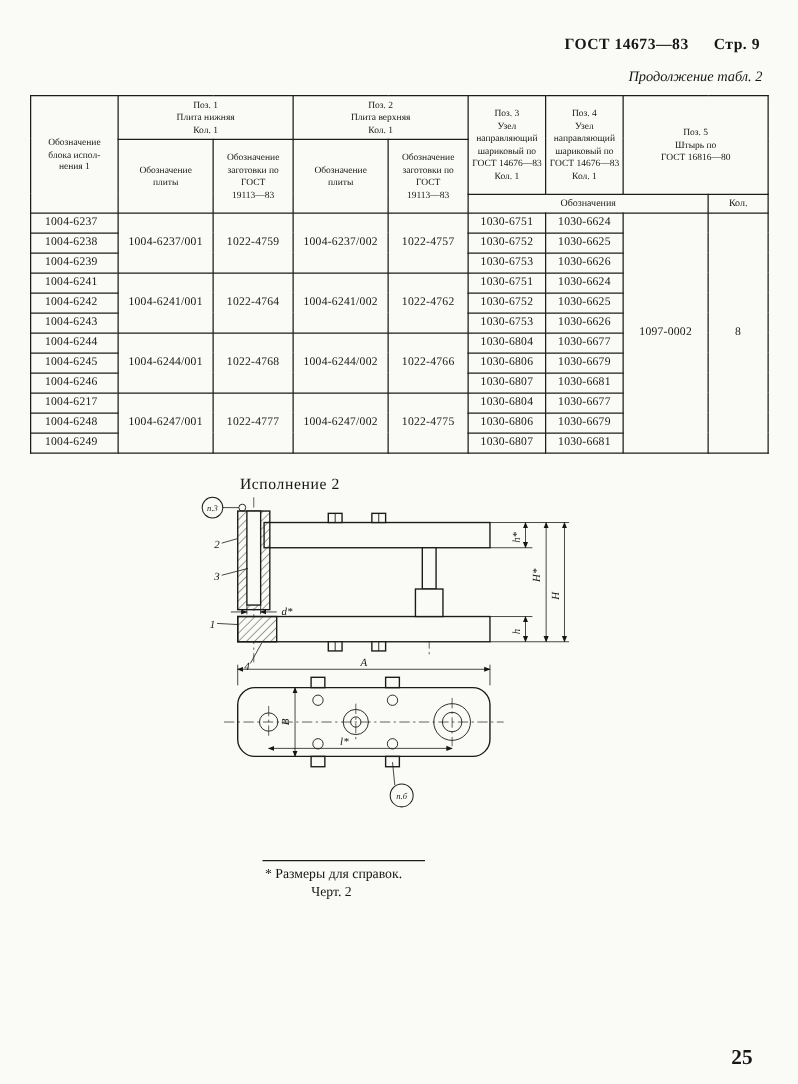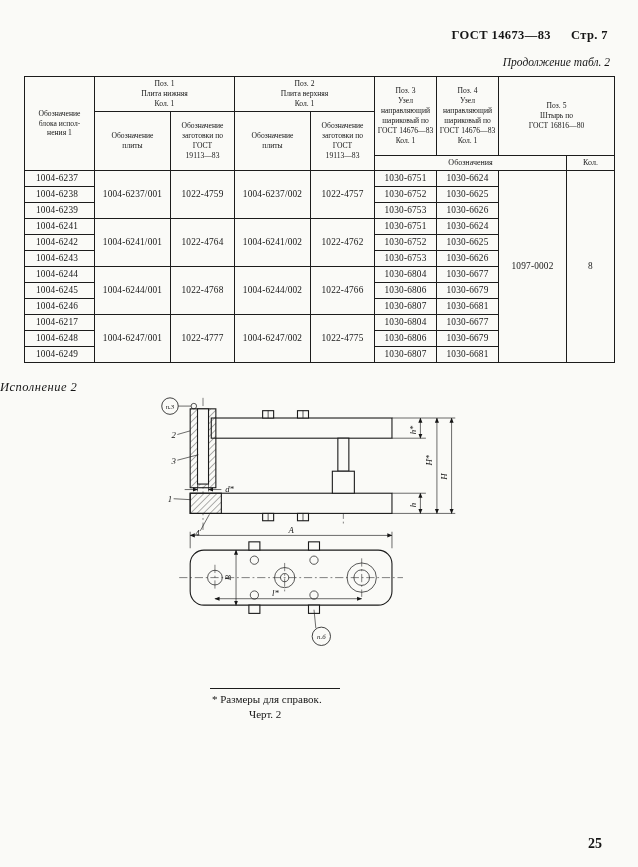--- a/index.html
+++ b/index.html
@@ -30,45 +30,45 @@
   }
   .main td { font-size:9.3px; padding:1px 3px; letter-spacing:.2px; }
   tr.hr1 { height:32px; }
   tr.hr2 { height:44px; }
   tr.hr3 { height:14px; }
   tr.hr3 th { font-size:8px;margin-left:28px; }
   tr.dr  { height:16px; }
   td.blk { text-align:left; padding-left:11px; }
   td.ctr { text-align:center; }
 
-  .exec-title { top:380px; left:0; width:464px; text-align:left; font-style:italic; font-size:12.5px; letter-spacing:.5px; }
+  .exec-title { top:380px; left:0; width:464px; text-align:center; font-size:12.5px; letter-spacing:.5px; }
 
   svg.drawing { top:396px; left:158px; }
   svg .part    { fill:#fafaf7; stroke:#1b1b1b; stroke-width:1.2; }
   svg .hatched { fill:url(#hatch); stroke:#1b1b1b; stroke-width:1.2; }
   svg .thin    { stroke:#1b1b1b; stroke-width:.8; fill:none; }
   svg .cl      { stroke:#1b1b1b; stroke-width:.6; stroke-dasharray:9 3 2 3; fill:none; }
   svg .dim     { stroke:#1b1b1b; stroke-width:.7; fill:none; }
   svg .leader  { stroke:#1b1b1b; stroke-width:.7; fill:none; }
   svg text     { font-family:"Liberation Serif", serif; fill:#161616; }
   svg .lbl     { font-size:9.5px; font-style:italic; }
   svg .blbl    { font-size:7.5px; font-style:italic; }
   svg .balloon { fill:#fafaf7; stroke:#1b1b1b; stroke-width:.9; }
 
   .footnote-rule { top:688px; left:210px; width:130px; border-top:1px solid #1c1c1c; }
   .footnote { top:692px; left:212px; font-size:11px; line-height:1.35; }
   .footnote .caption { margin-left:37px; }
 
-  .page-num { top:836px; right:36px; font-weight:bold; font-size:14px; }
+  .page-num { top:836px; right:36px; font-weight:bold; font-size:17px; }
 </style>
 </head>
 <body>
 
 <div class="abs doc-header">
-  <span>ГОСТ 14673—83</span><span class="gap"></span><span>Стр. 7</span>
+  <span>ГОСТ 14673—83</span><span class="gap"></span><span>Стр. 9</span>
 </div>
 
 <div class="abs continuation">Продолжение табл. 2</div>
 
 <table class="main">
   <colgroup>
     <col style="width:70px">
       <col style="width:76px">
       <col style="width:64px">
     <col style="width:76px">

